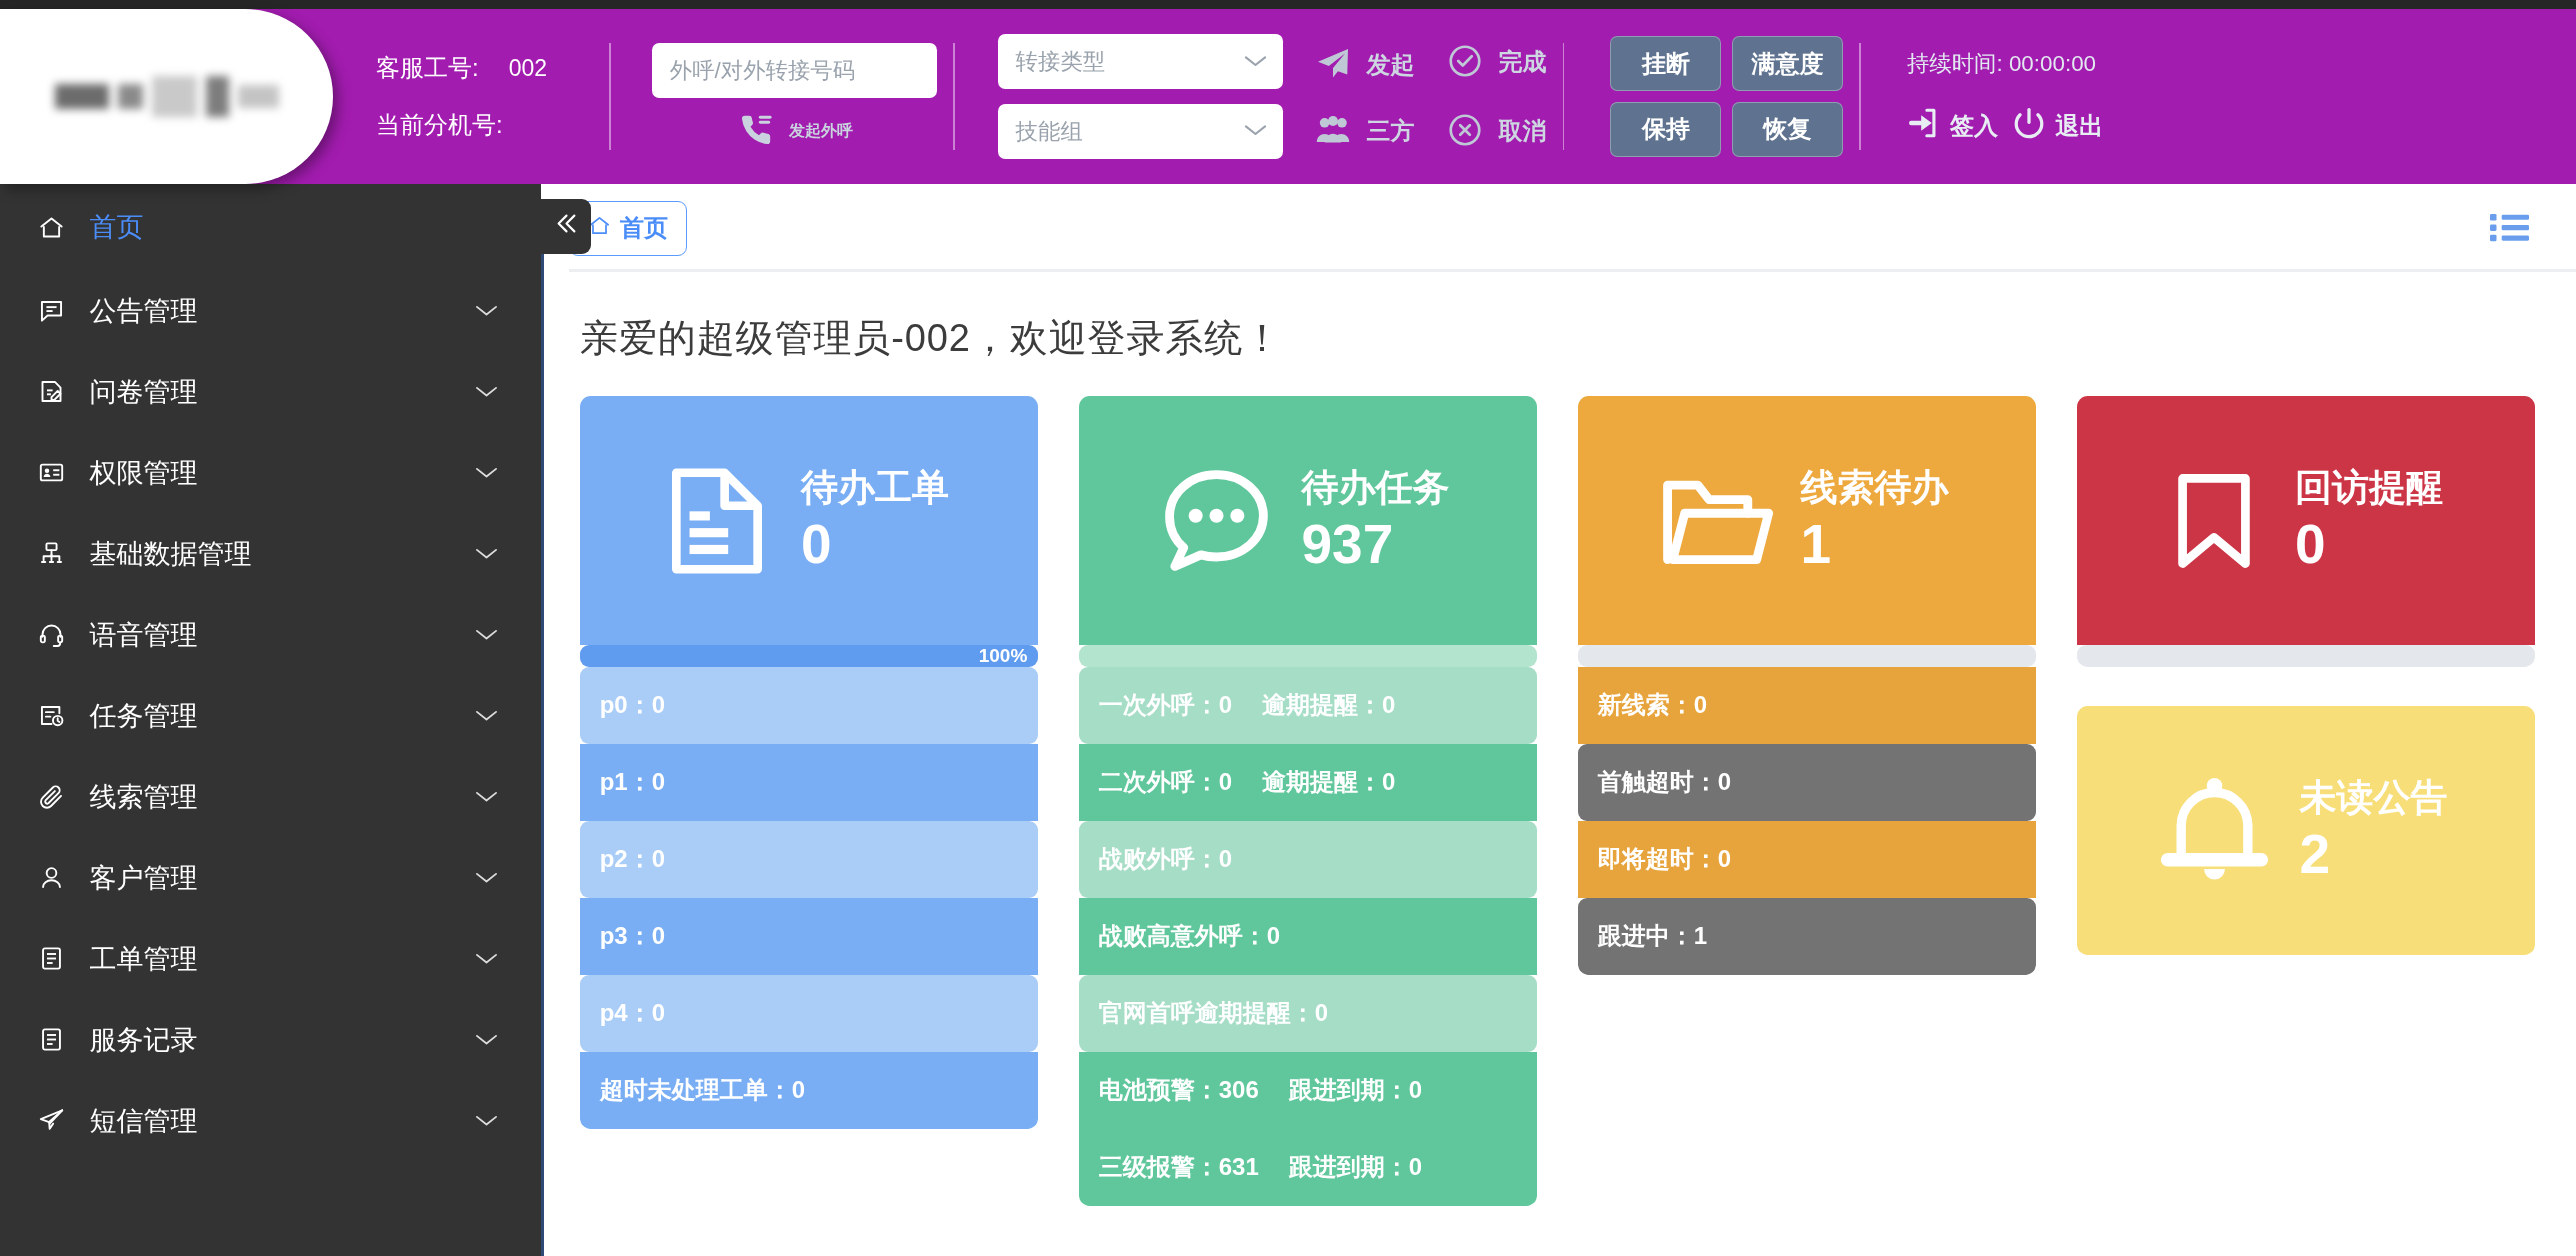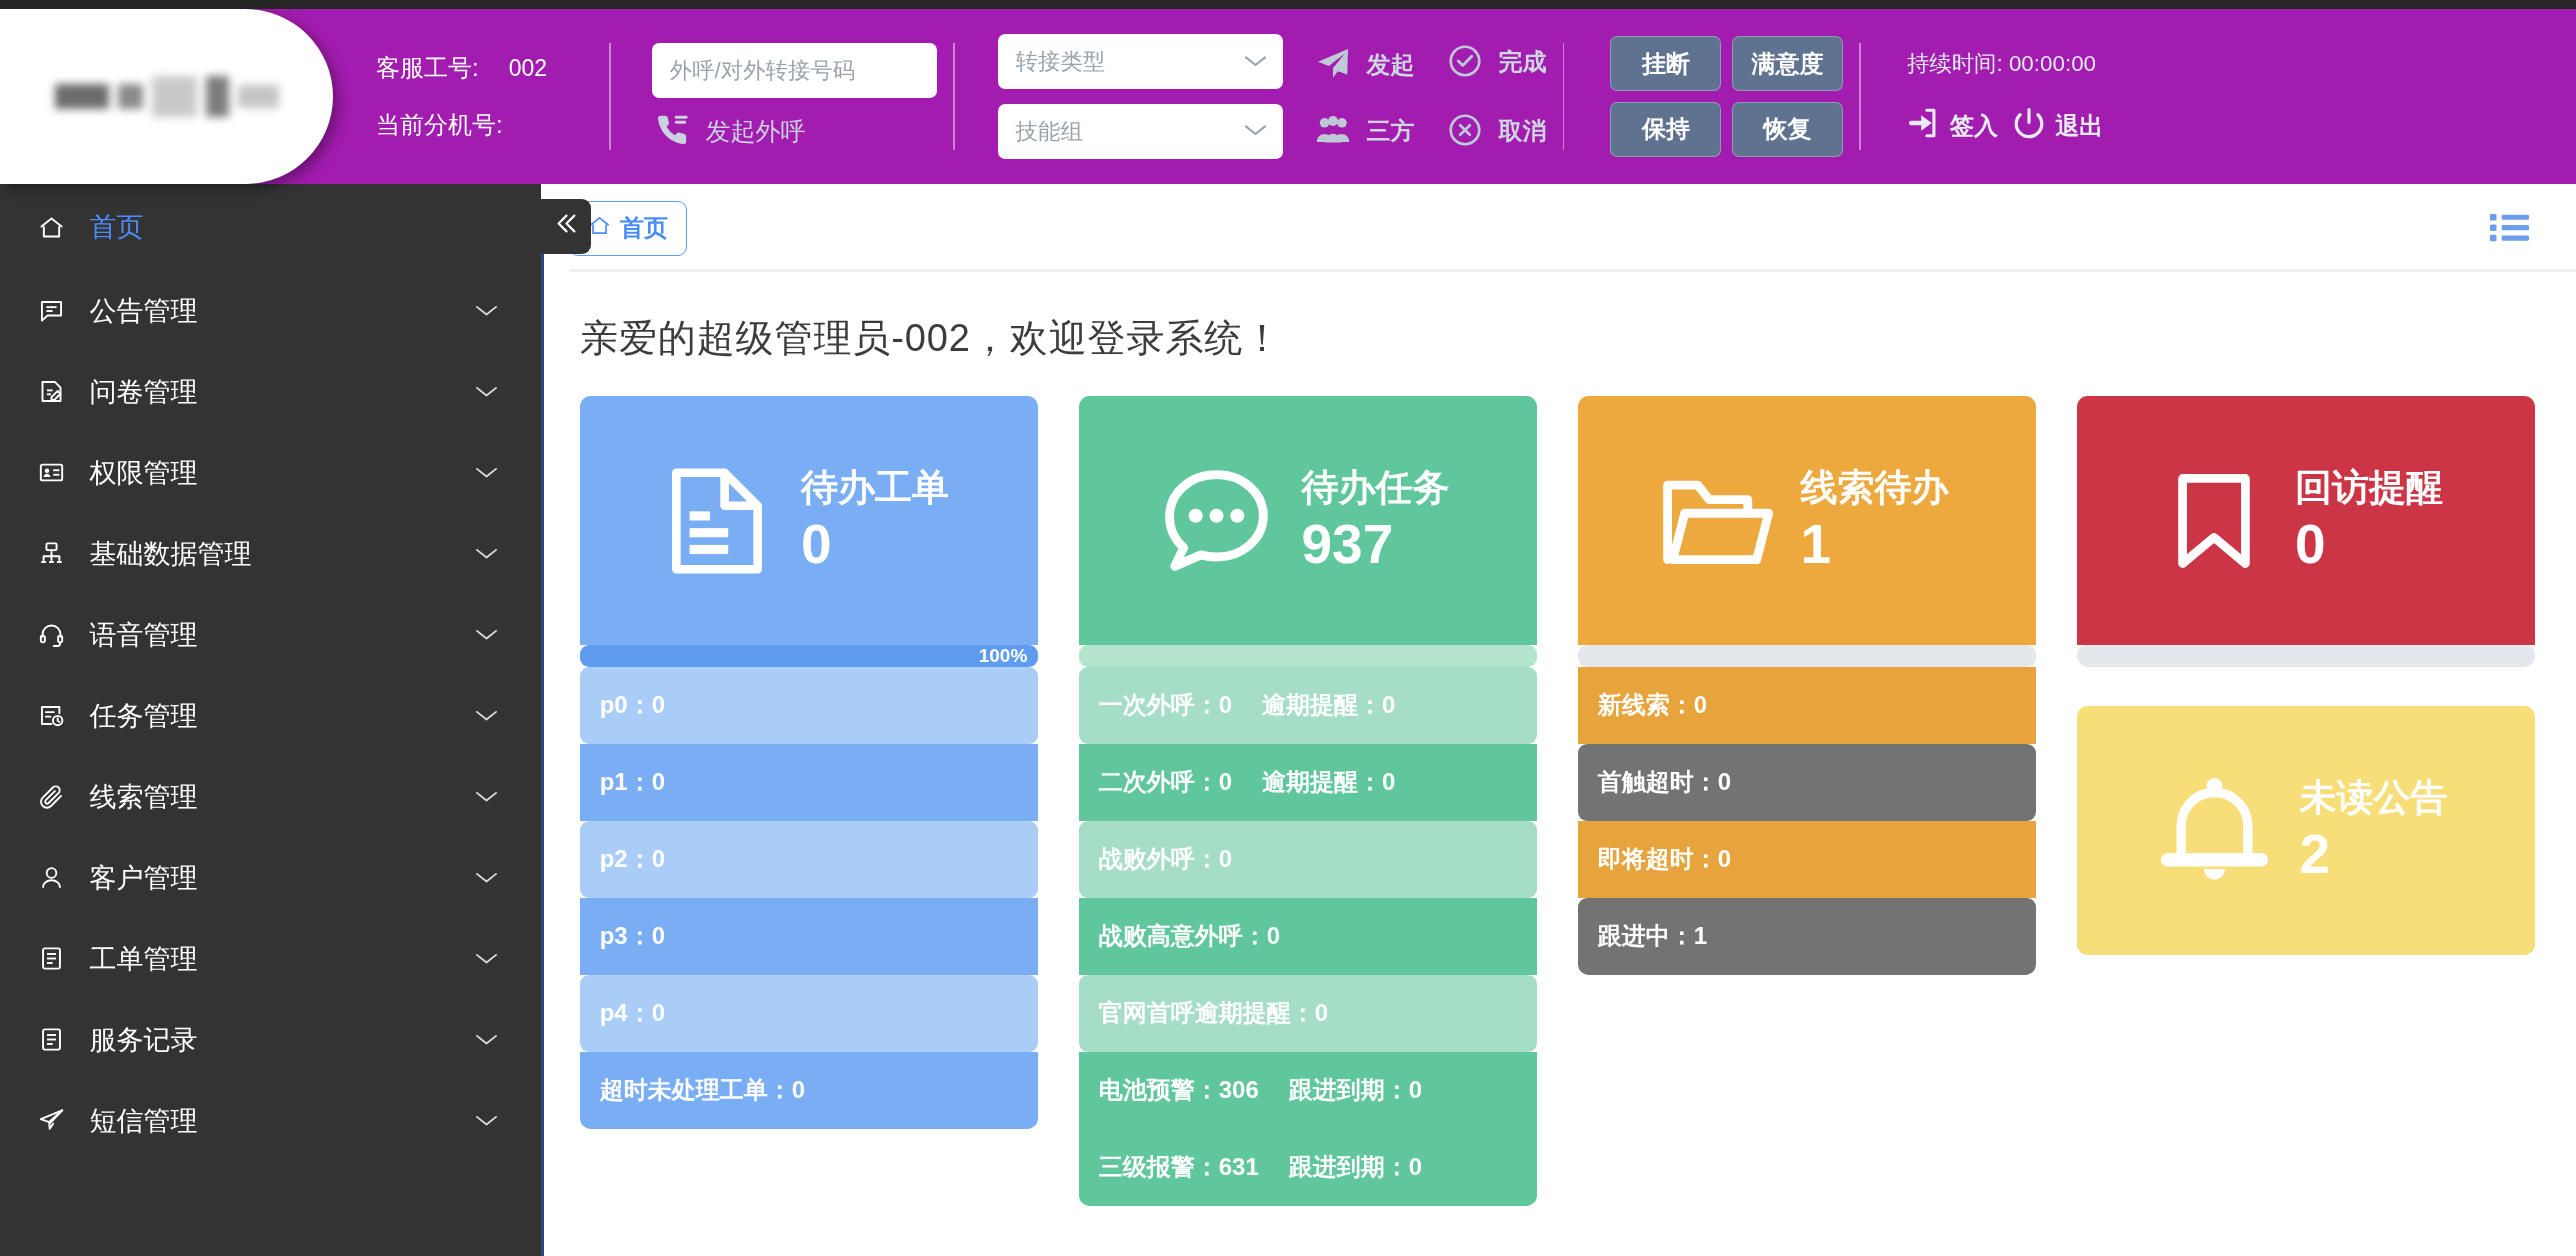--- a/index.html
+++ b/index.html
@@ -43,29 +43,29 @@
   .hdr-group { display: flex; flex-direction: column; justify-content: center; height: 175px; }
   .hdr-col-agent {
     padding-left: 43px; gap: 25px; color: #fff; font-size: 24px; min-width: 260px;
   }
   .hdr-agent-row { display: flex; align-items: center; }
   .hdr-agent-label { white-space: nowrap; }
   .hdr-agent-val { margin-left: 30px; font-size: 23px; }
 
   .vdiv { width: 1.8px; background: rgba(255,255,255,.45); height: 107px; align-self: center; margin: 0 16px; }
 
-  .hdr-col-dial { padding-left: 25px; gap: 14.3px; }
+  .hdr-col-dial { padding-left: 25px; gap: 14.3px; align-items: center; }
   .tb-input {
     width: 285px; height: 55px; background:#fff; border:none; border-radius: 7.2px;
     font-size: 22.4px; color:#555; padding: 0 18px; outline: none;
     font-family: inherit;
   }
   .tb-input::placeholder { color: #9aa3ad; }
   .call-row { display:flex; align-items:center; gap: 16px; padding-left: 3.6px; }
-  .call-label { color: #c9d2de; font-size: 25px; font-weight: normal; }
+  .call-label { color: #c9d2de; font-size: 16px; font-weight: bold; }
 
   .hdr-col-selects { padding-left: 27px; gap: 14.3px; }
   .sel {
     width: 285px; height: 55px; background:#fff; border-radius: 7.2px;
     display:flex; align-items:center; justify-content: space-between;
     padding: 0 16px 0 18px; font-size: 22.4px; color:#9aa3ad; cursor: pointer;
   }
   .chev { color:#9aa3ad; font-size: 19.7px; line-height: 1; }
 
   .hdr-col-acts { padding-left: 32px; gap: 30px; }

